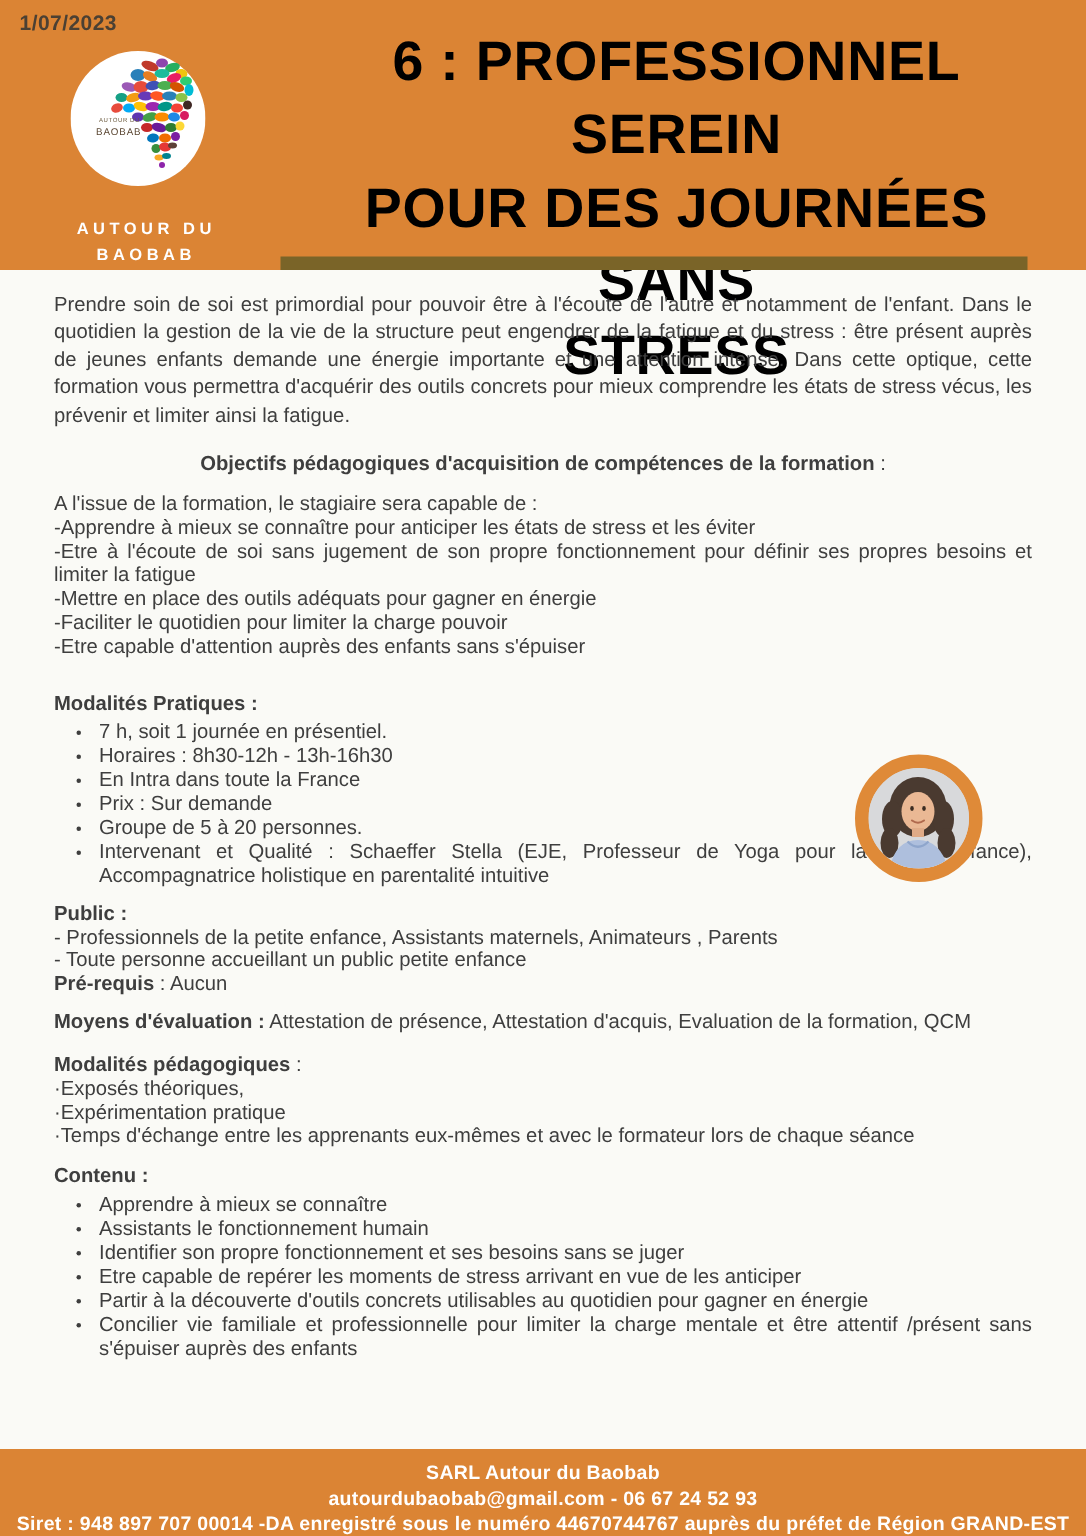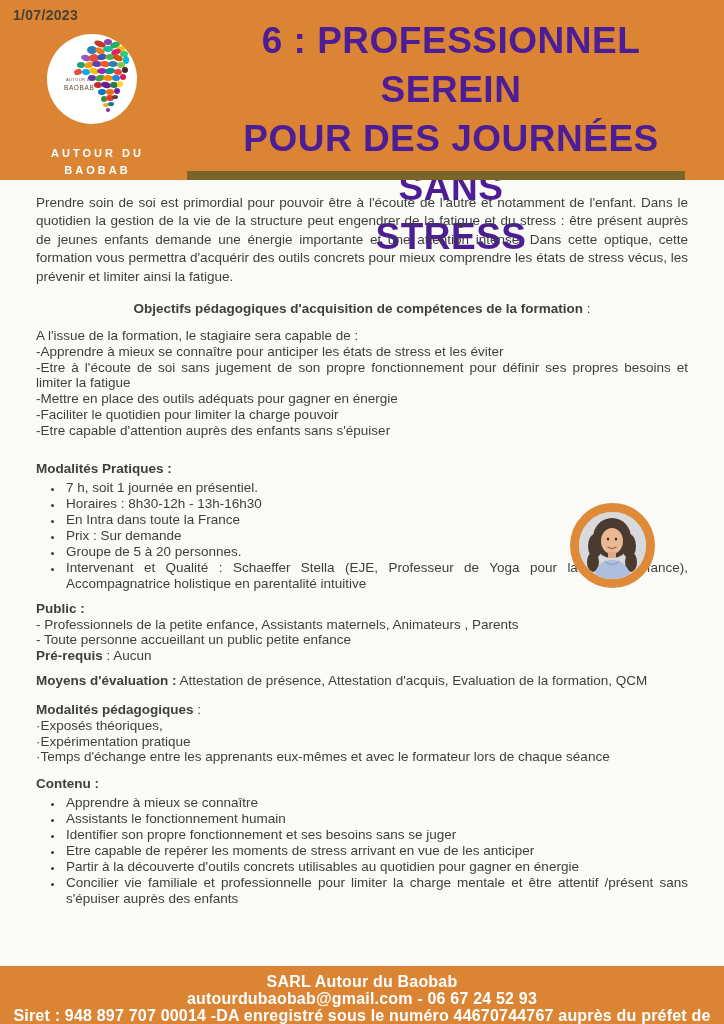--- a/index.html
+++ b/index.html
@@ -23,21 +23,21 @@
   .logo-circle{
     position:absolute;top:34px;left:47px;width:90px;height:90px;
   }
   .brand{
     position:absolute;top:145px;left:25px;width:145px;
     text-align:center;color:#fff;font-size:11px;font-weight:700;
     letter-spacing:3px;line-height:17px;
   }
   .title{
     position:absolute;top:16px;left:188px;right:10px;margin:0;
-    text-align:center;color:#4c1d95;
+    text-align:center;color:#000000;
     font-size:37px;font-weight:700;line-height:49px;letter-spacing:.5px;
   }
   .title-underline{
     position:absolute;top:171px;left:187px;width:498px;height:9px;
     background:#7a6428;
   }
   
   .main{
     position:absolute;top:180px;left:0;right:0;
     padding:14px 36px 0 36px;
@@ -68,21 +68,21 @@
   
   .photo{
     position:absolute;top:503px;left:570px;width:85px;height:85px;
     box-sizing:border-box;border:9px solid #df8a38;border-radius:50%;
     overflow:hidden;background:#d8d9db;z-index:5;
   }
   
   .footer{
     position:absolute;bottom:0;left:0;right:0;height:58px;
     background:#db8434;color:#fff;text-align:center;
-    font-size:16px;font-weight:700;line-height:17px;letter-spacing:.2px;
+    font-size:13px;font-weight:700;line-height:17px;letter-spacing:.2px;
     padding-top:7px;box-sizing:border-box;margin-top:16px;
   }
 </style>
 </head>
 <body>
 
 <div class="page">
 
   <div class="header">
     <div class="doc-date">1/07/2023</div>

